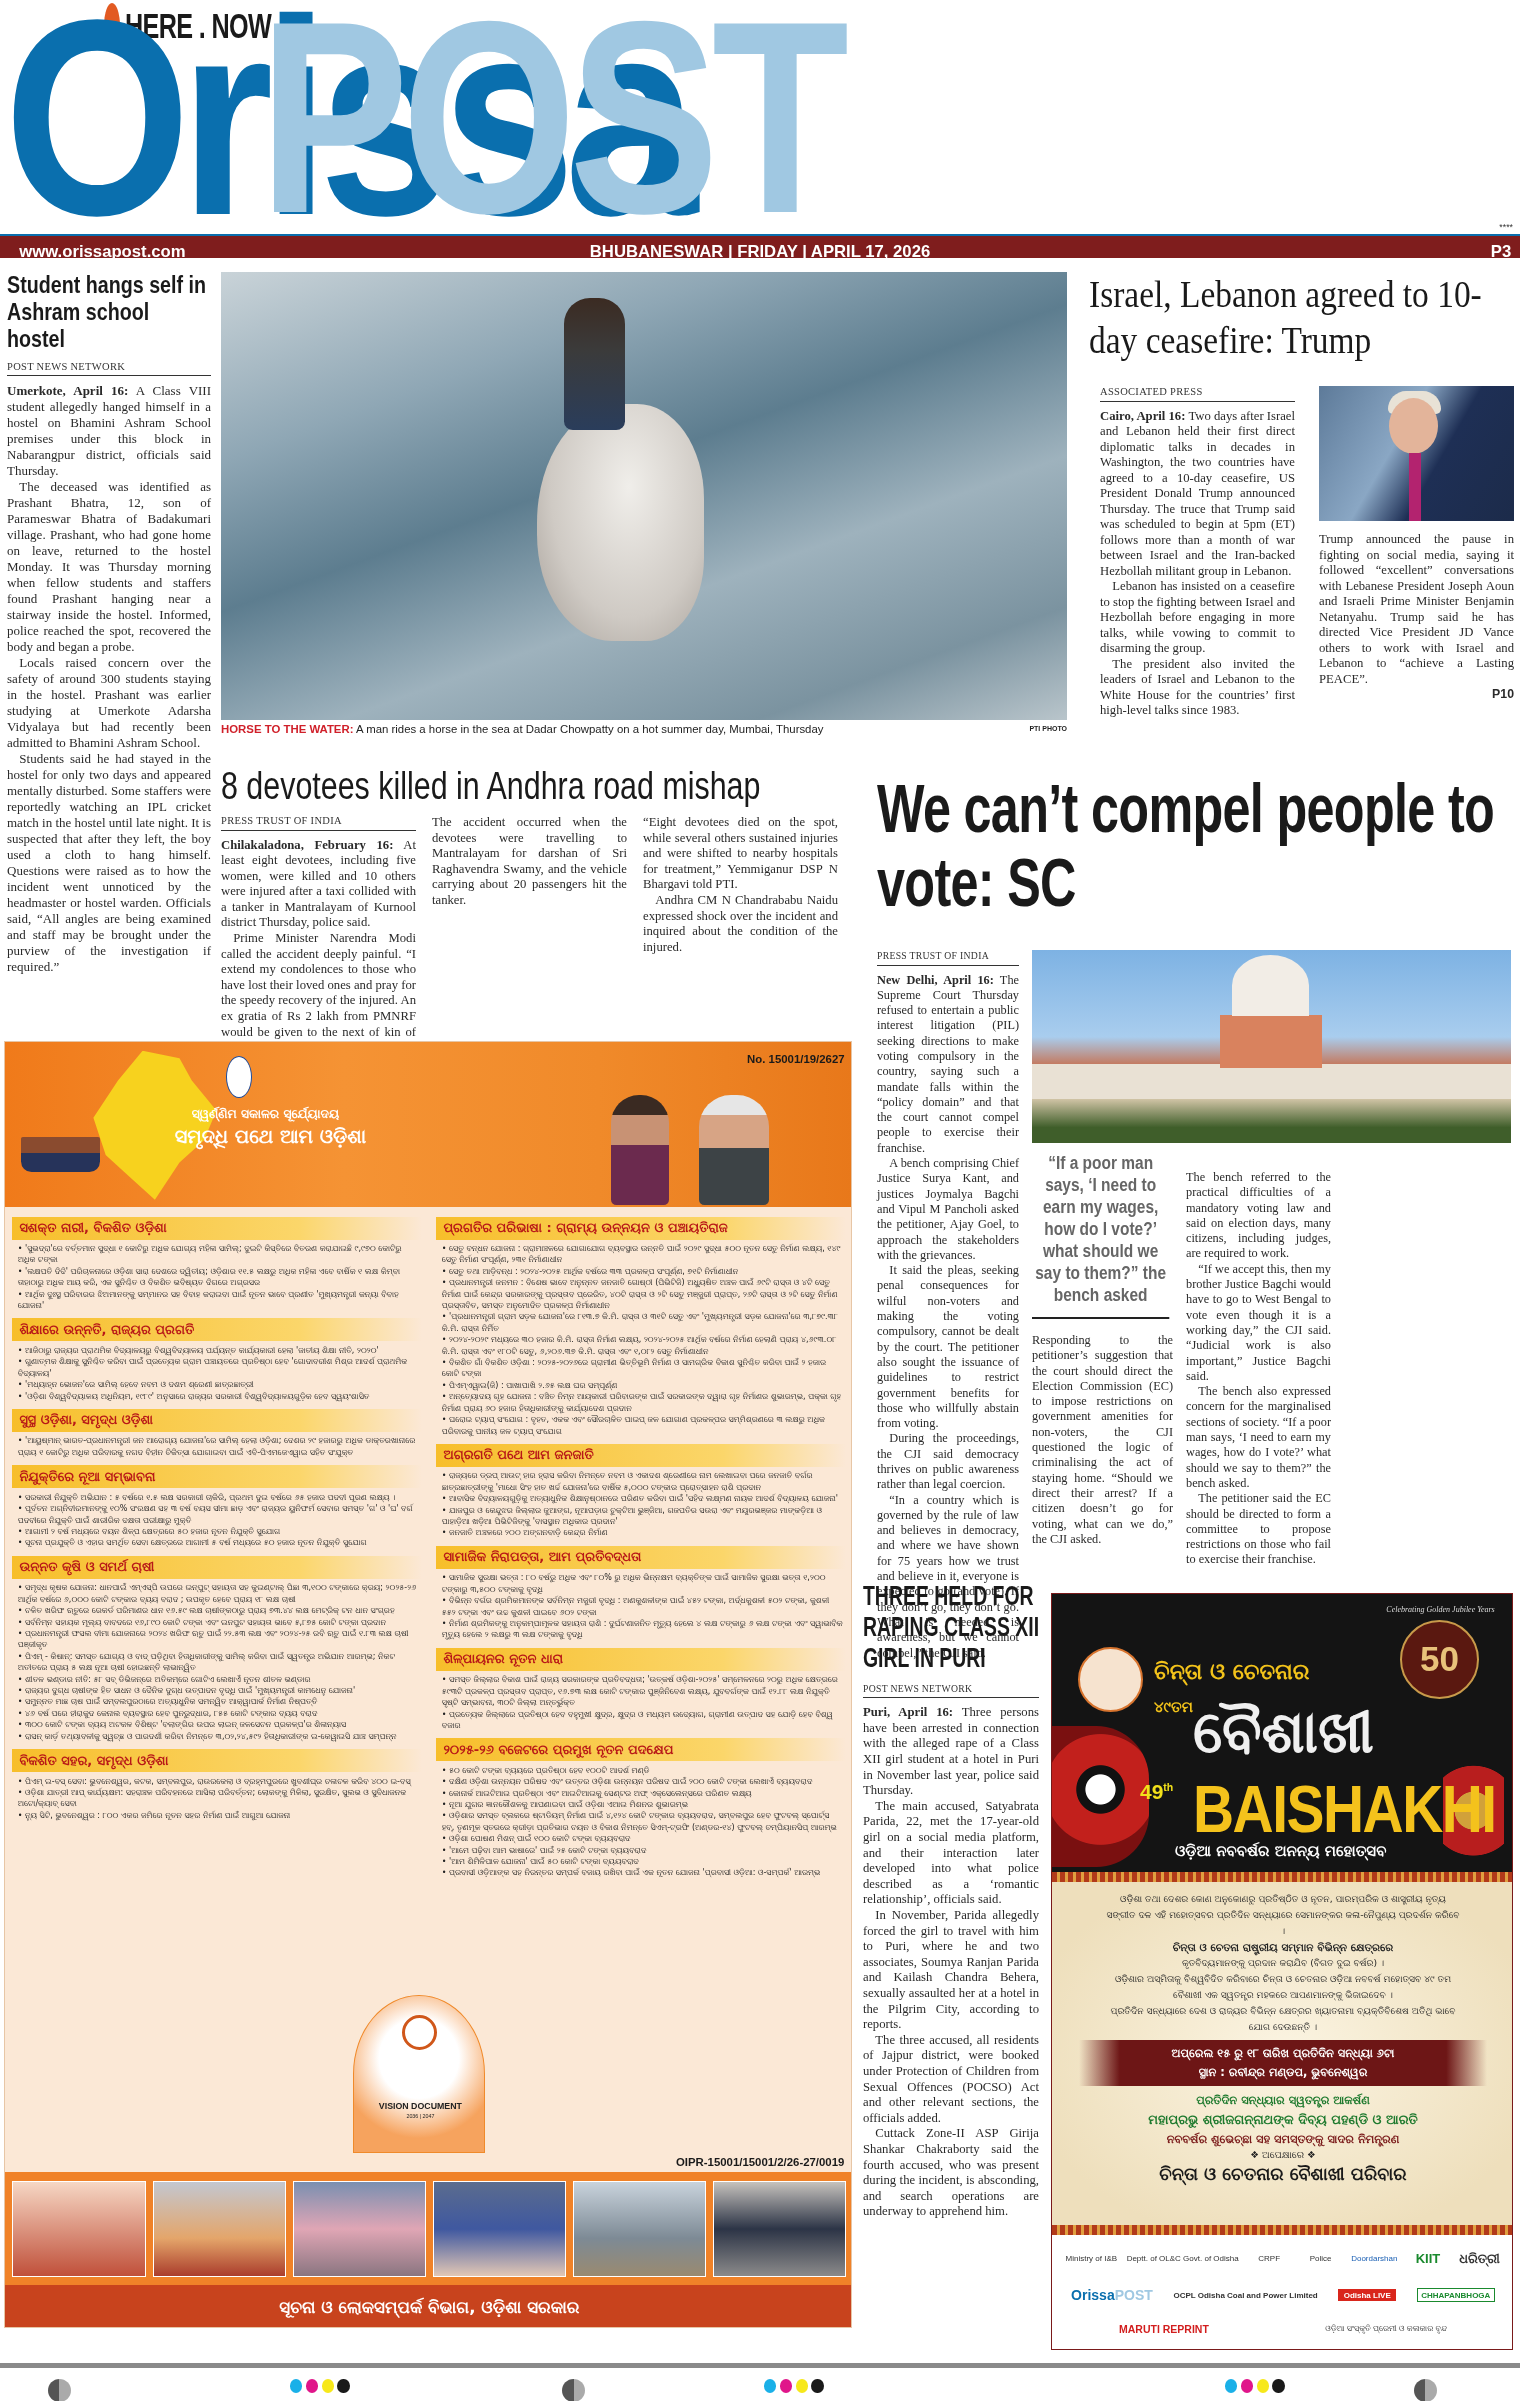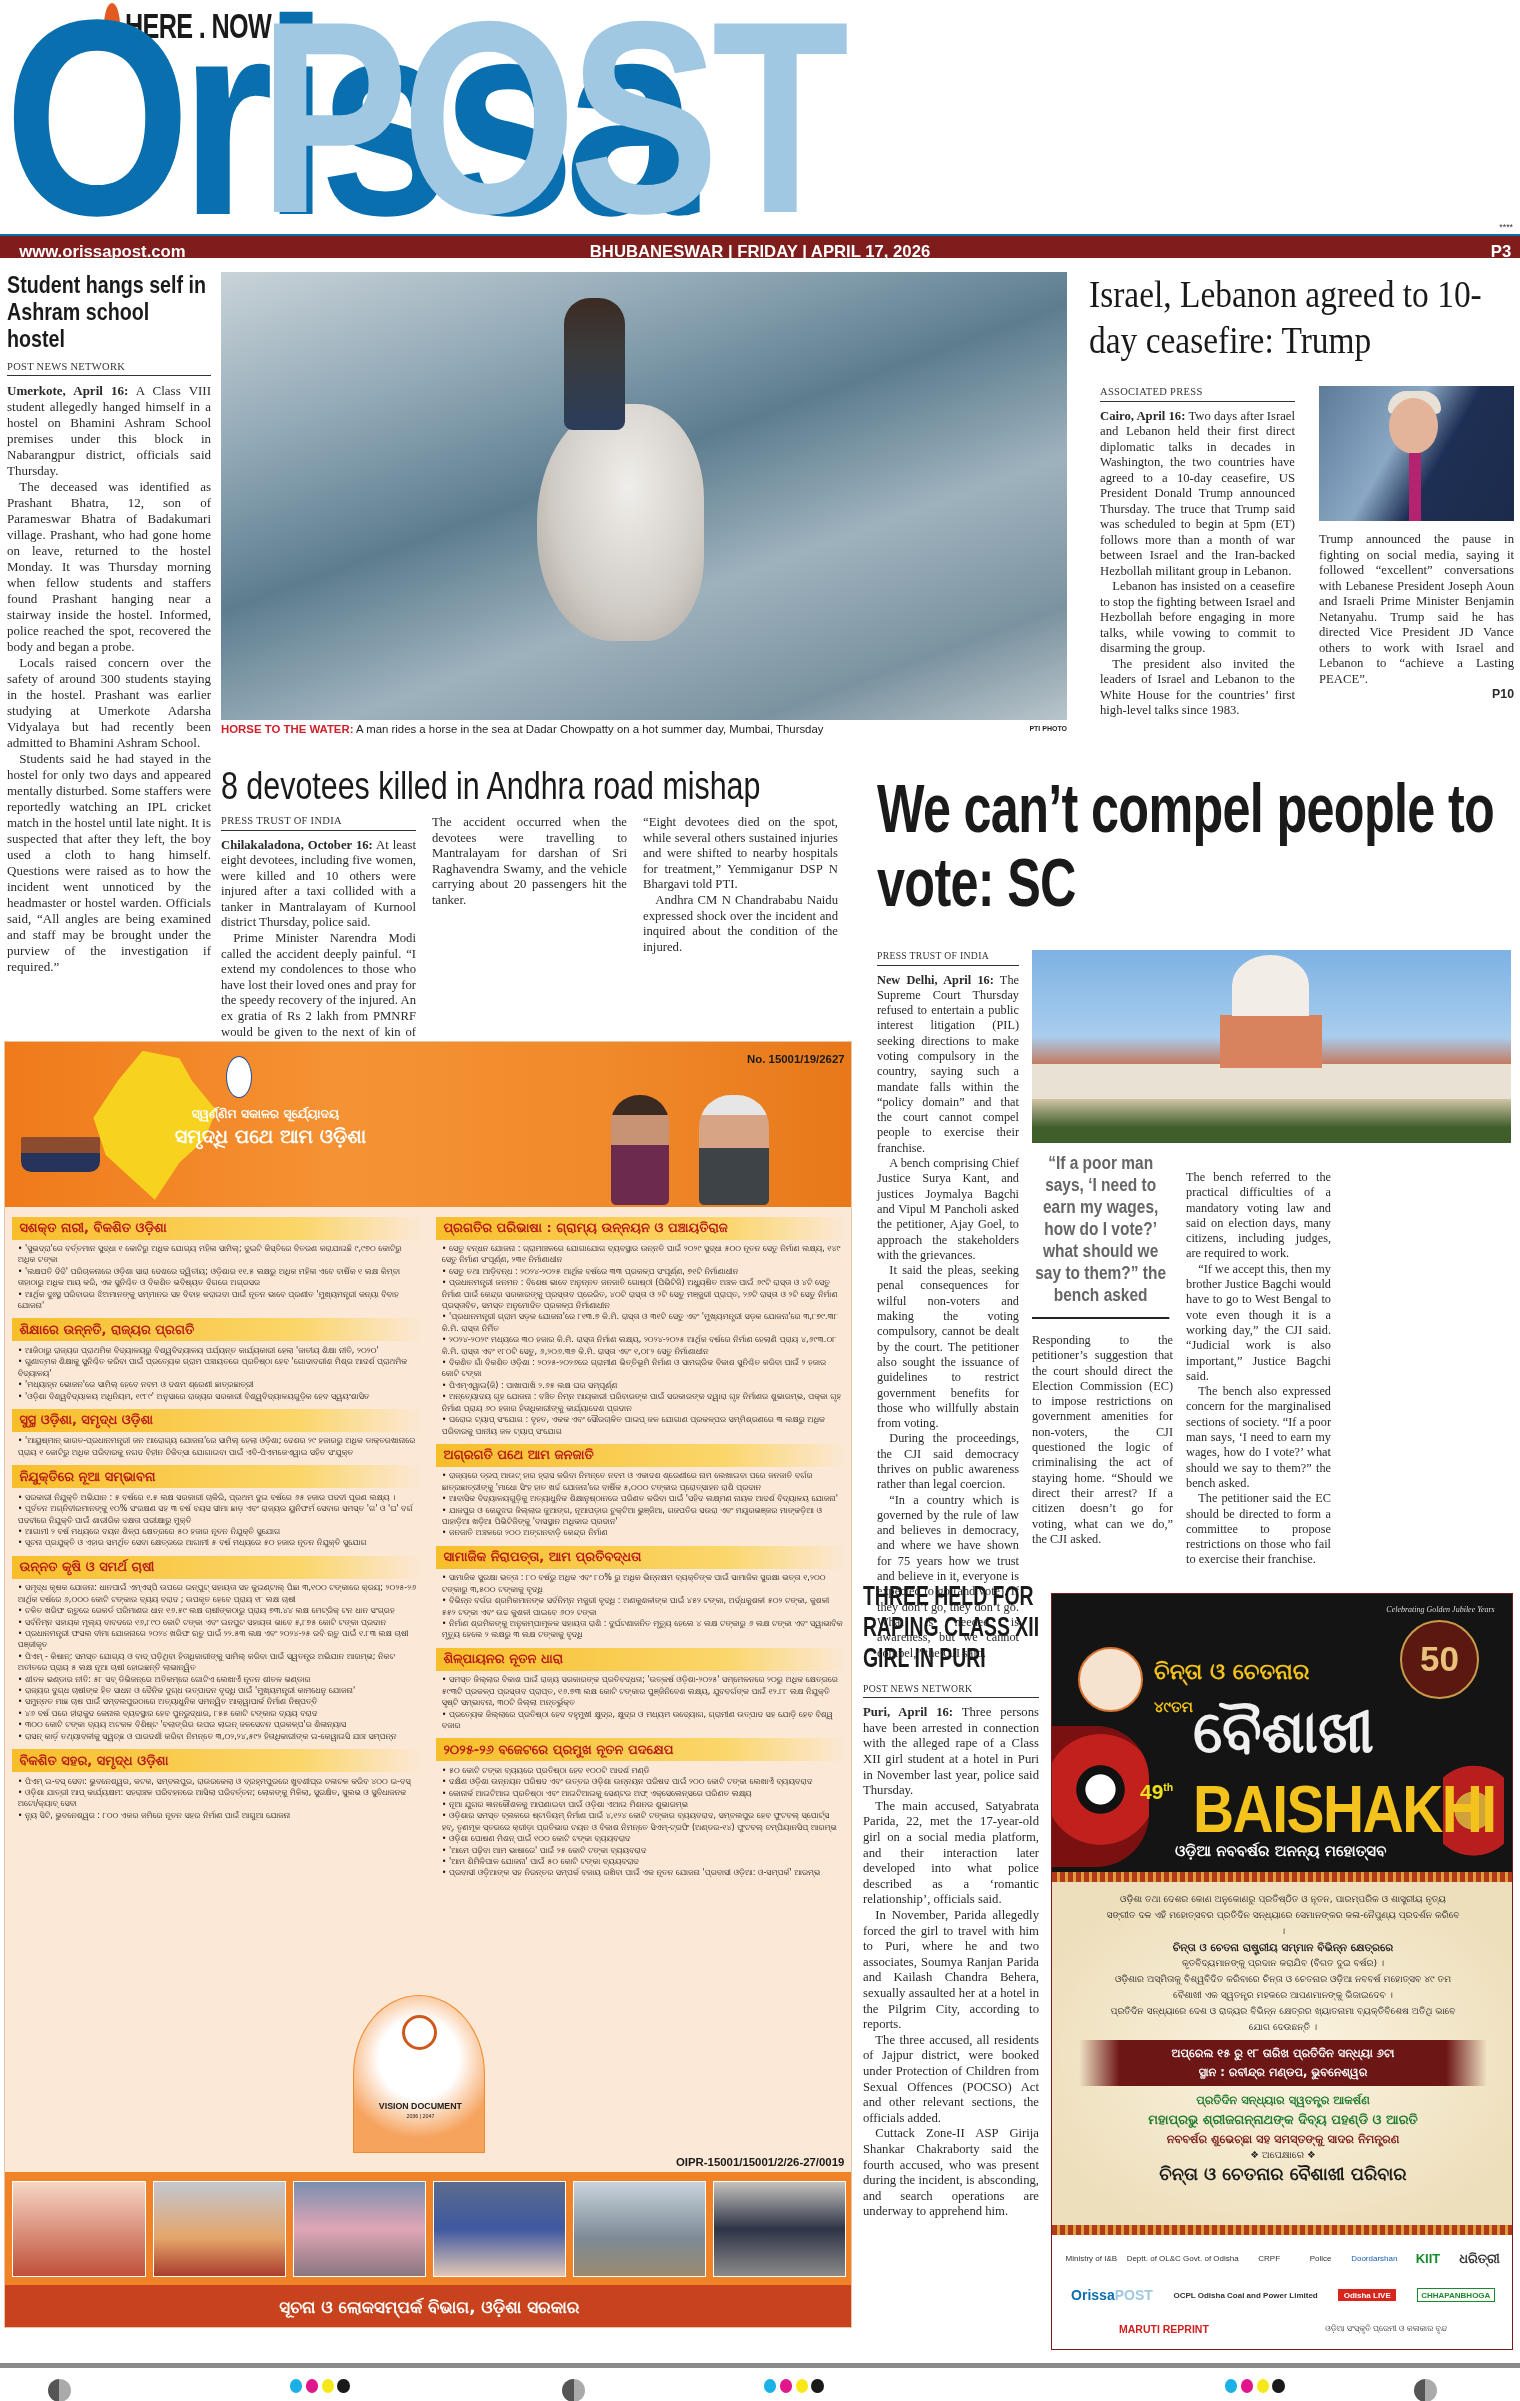--- a/index.html
+++ b/index.html
@@ -175,21 +175,21 @@
     <div style="text-align:right; font-family:'Liberation Sans',sans-serif; font-weight:700; font-size:12.3px;">P10</div>
   </div>
 </div>
 
 <article class="col" style="left:221px; top:764px; width:632px;">
   <h2 class="hd-cond" style="font-weight:400; font-size:39px; line-height:44px; transform:scaleX(0.78); transform-origin:left; width:791px;">8 devotees killed in Andhra road mishap</h2>
   <div style="display:flex; gap:16px; margin-top:7px;">
     <div style="width:195px;">
       <div class="byline" style="margin-top:0;">PRESS TRUST OF INDIA</div>
       <div class="body" style="font-size:12.7px; line-height:15.6px;">
-        <p><span class="dl">Chilakaladona, October 16:</span><span> At least eight devotees, including five women, were killed and 10 others were injured after a taxi collided with a tanker in Mantralayam of Kurnool district Thursday, police said.</span></p>
+        <p><span class="dl">Chilakaladona, February 16:</span><span> At least eight devotees, including five women, were killed and 10 others were injured after a taxi collided with a tanker in Mantralayam of Kurnool district Thursday, police said.</span></p>
         <p>Prime Minister Narendra Modi called the accident deeply painful. “I extend my condolences to those who have lost their loved ones and pray for the speedy recovery of the injured. An ex gratia of Rs 2 lakh from PMNRF would be given to the next of kin of each deceased. The injured would be given Rs 50,000,” he said in a post on X.</p>
       </div>
     </div>
     <div style="width:195px;">
       <div class="body" style="font-size:12.7px; line-height:15.6px;">
         <p>The accident occurred when the devotees were travelling to Mantralayam for darshan of Sri Raghavendra Swamy, and the vehicle carrying about 20 passengers hit the tanker.</p>
       </div>
     </div>
     <div style="width:195px;">
       <div class="body" style="font-size:12.7px; line-height:15.6px;">

